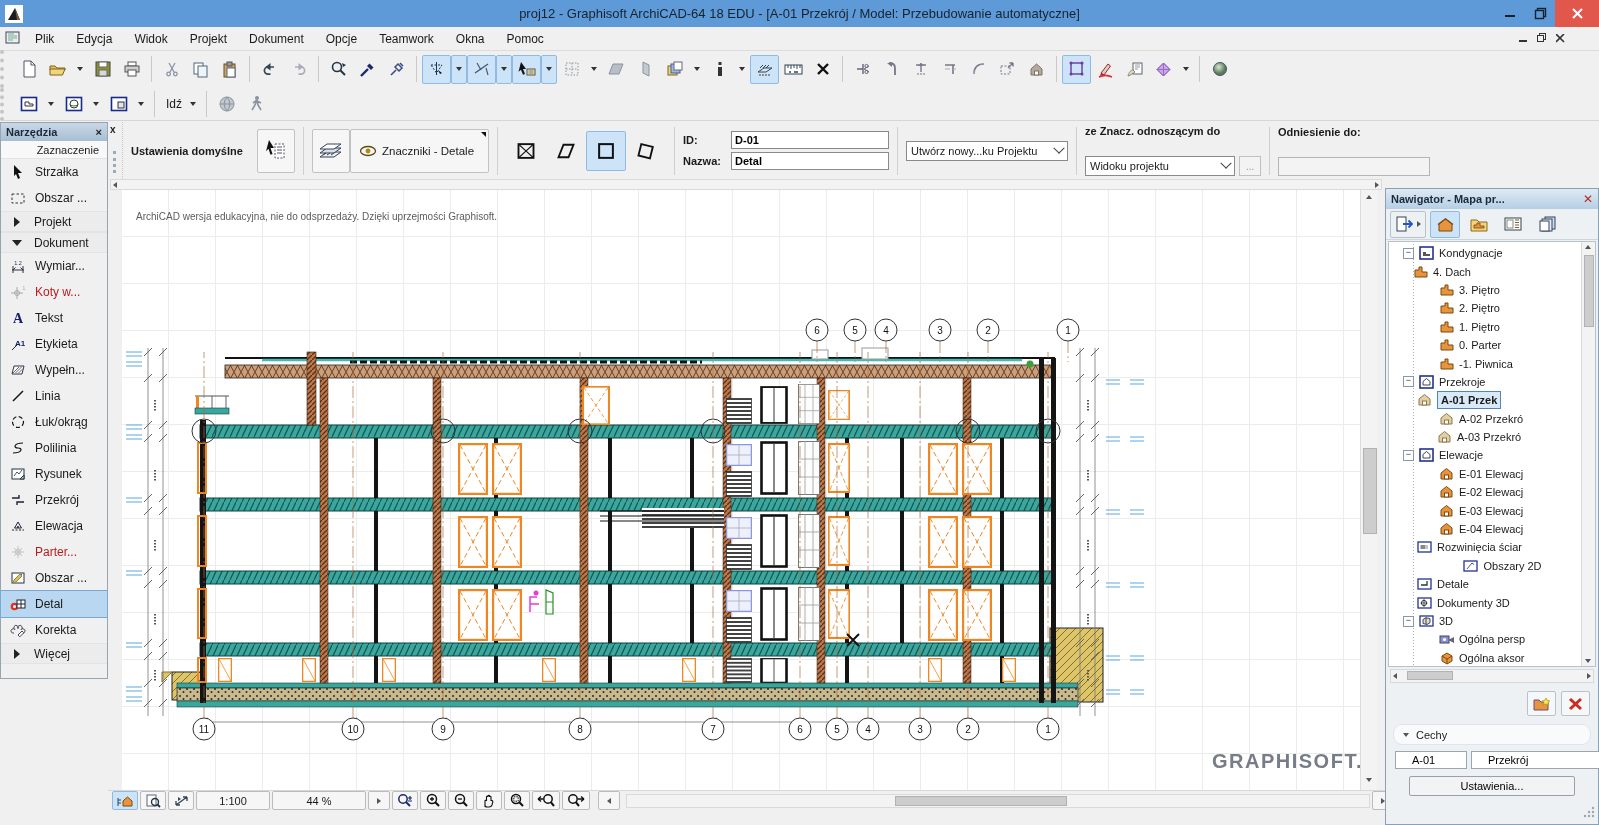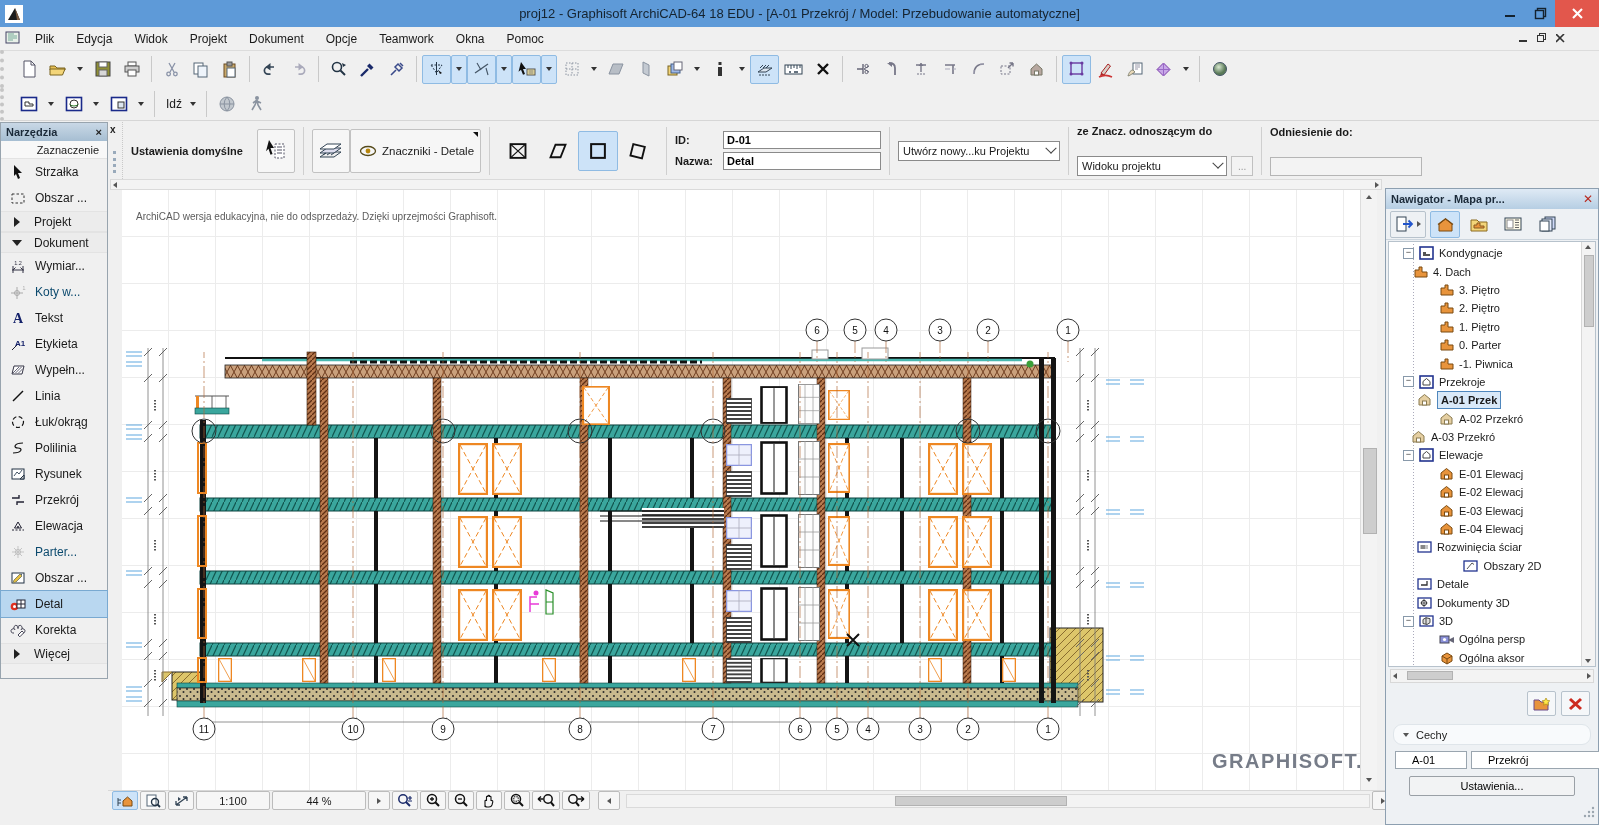--- a/index.html
+++ b/index.html
@@ -27,31 +27,31 @@
   .caret{width:0;height:0;border-left:3.5px solid transparent;border-right:3.5px solid transparent;border-top:4px solid #333}
   .go-label{font-size:12px;margin:0 3px 0 6px}
   
   .palette{left:0;top:122px;width:108px;height:557px;background:#f0f0f0;border:1px solid #98a4ae;box-sizing:border-box}
   .pal-header{height:18px;background:linear-gradient(#c9d8e6,#a6bed2);display:flex;align-items:center;padding:0 5px;font-size:11px;font-weight:bold;color:#1b2a39}
   .pal-x{margin-left:auto;font-weight:bold;font-size:11px;color:#222}
   .pal-section{height:17px;background:#f8f8f8;border-bottom:1px solid #e3e3e3;font-size:11px;display:flex;align-items:center;justify-content:flex-end;padding-right:8px}
   .tool-item{height:26px;display:flex;align-items:center;gap:5px;padding-left:5px;font-size:12px}
   .tool-item.group{height:19px;background:#ececec;border-top:1px solid #e3e3e3;border-bottom:1px solid #e3e3e3;padding-left:4px}
   .tool-item.selected{background:#b9d7f0;outline:1px solid #79a9d1}
-  .tool-item.disabled{color:#0c4a6e}
+  .tool-item.disabled{color:#b91c1c}
   .ti{width:24px;height:17px;display:flex;align-items:center;justify-content:center;flex:none}
   
   .infobox{left:108px;top:122px;width:1491px;height:57px;background:#f0f0f0;display:flex;align-items:center}
   .ib-strip{width:14px;height:57px;position:relative;border-right:1px dotted #c9c9c9;flex:none}
   .ib-x{position:absolute;top:2px;left:2px;font-size:10px;font-weight:bold;color:#222}
   .ib-dots{position:absolute;bottom:6px;left:5px;width:3px;height:22px;border-left:3px dotted #9ab}
   .ib-deflabel{font-size:11px;font-weight:bold;padding:0 8px;width:118px;flex:none}
   .ib-btn{width:36px;height:42px;background:#f6f6f6;border:1px solid #c2c2c2;border-radius:2px;display:flex;align-items:center;justify-content:center;flex:none}
   .ib-sep{width:1px;height:48px;background:#cfcfcf;margin:0 8px;flex:none}
-  .marker-btn{height:42px;background:#f6f6f6;border:1px solid #c2c2c2;border-radius:2px;display:flex;align-items:center;gap:5px;font-size:11.5px;padding:0 6px 0 8px;position:relative;flex:none}
+  .marker-btn{height:42px;background:#f6f6f6;border:1px solid #c2c2c2;border-radius:2px;display:flex;align-items:center;gap:5px;font-size:11.5px;padding:0 14px 0 8px;position:relative;flex:none}
   .marker-btn .flag{position:absolute;top:2px;right:2px;width:0;height:0;border-left:5px solid transparent;border-bottom:5px solid transparent;border-top:5px solid #111}
   .geo-btn{width:38px;height:38px;border:1px solid transparent;border-radius:2px;display:flex;align-items:center;justify-content:center;flex:none}
   .geo-btn.sel{background:#cde3f8;border-color:#8fbbe3}
   .ib-col{display:flex;flex-direction:column;gap:3px;justify-content:center}
   .ib-row{display:flex;align-items:center;gap:4px}
   .ib-lab{font-size:11px;font-weight:bold;width:44px;text-align:left}
   .ib-input{width:150px;height:16px;border:1px solid #8a8a8a;background:#fff;font-size:11px;font-family:inherit;font-weight:bold;padding:0 3px}
   .dropdown{height:20px;background:#fff;border:1px solid #8a8a8a;display:flex;align-items:center;font-size:11px;padding:0 4px;justify-content:space-between;box-sizing:border-box}
   .chev{width:7px;height:7px;border-right:1.6px solid #444;border-bottom:1.6px solid #444;transform:rotate(45deg) translate(-2px,-2px)}
   .grp-lab{font-size:11px;font-weight:bold;margin-bottom:16px}
@@ -1326,21 +1326,21 @@
             <span>A-01 Przek</span>
           </span>
         </div>
         <div class="trow" style="padding-left: 50px;">
           <span class="nicon"><svg viewBox="0 0 16 16" width="16" height="16" xmlns="http://www.w3.org/2000/svg">
               <path d="M2 13 V7 l5.5-4.5 5.5 4.5 v6Z" fill="#e5cfa2" stroke="#8a7a50"></path>
               <rect x="5.5" y="9" width="4" height="4" fill="#fff" stroke="#8a7a50"></rect>
             </svg></span>
           <span>A-02 Przekró</span>
         </div>
-        <div class="trow" style="padding-left: 22px;">
+        <div class="trow" style="padding-left: 48px;">
           <span class="nicon"><svg viewBox="0 0 16 16" width="16" height="16" xmlns="http://www.w3.org/2000/svg">
               <path d="M2 13 V7 l5.5-4.5 5.5 4.5 v6Z" fill="#e5cfa2" stroke="#8a7a50"></path>
               <rect x="5.5" y="9" width="4" height="4" fill="#fff" stroke="#8a7a50"></rect>
             </svg></span>
           <span>A-03 Przekró</span>
         </div>
         <div class="trow" style="padding-left: 14px;">
           <span class="exp">−</span>
           <span class="nicon"><svg viewBox="0 0 16 16" width="16" height="16" xmlns="http://www.w3.org/2000/svg">
               <rect x="1" y="2" width="13" height="12" fill="#fff" stroke="#22348f" stroke-width="1.6"></rect>

